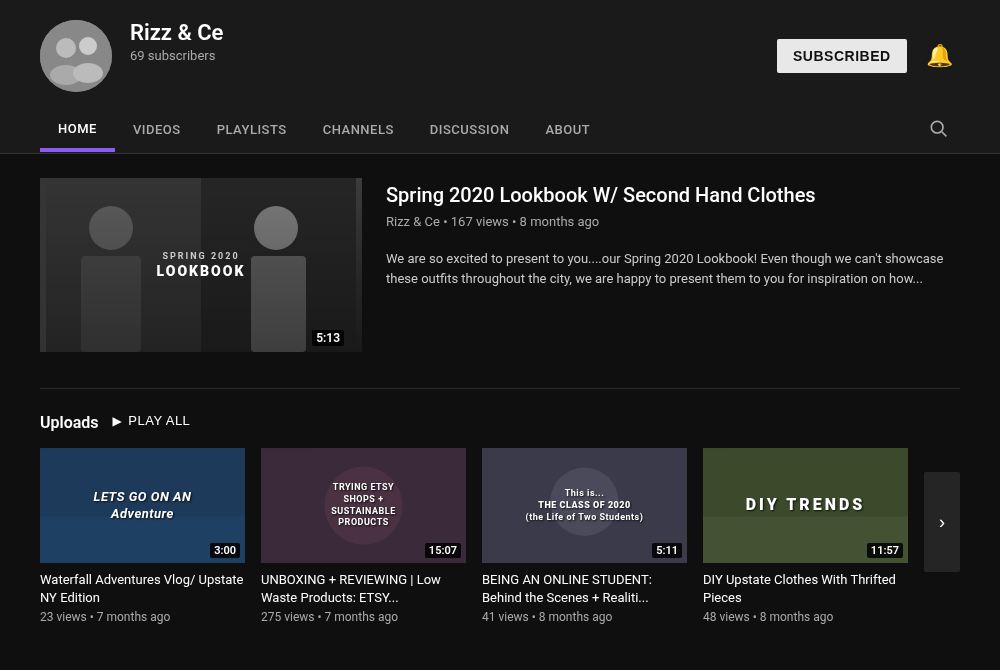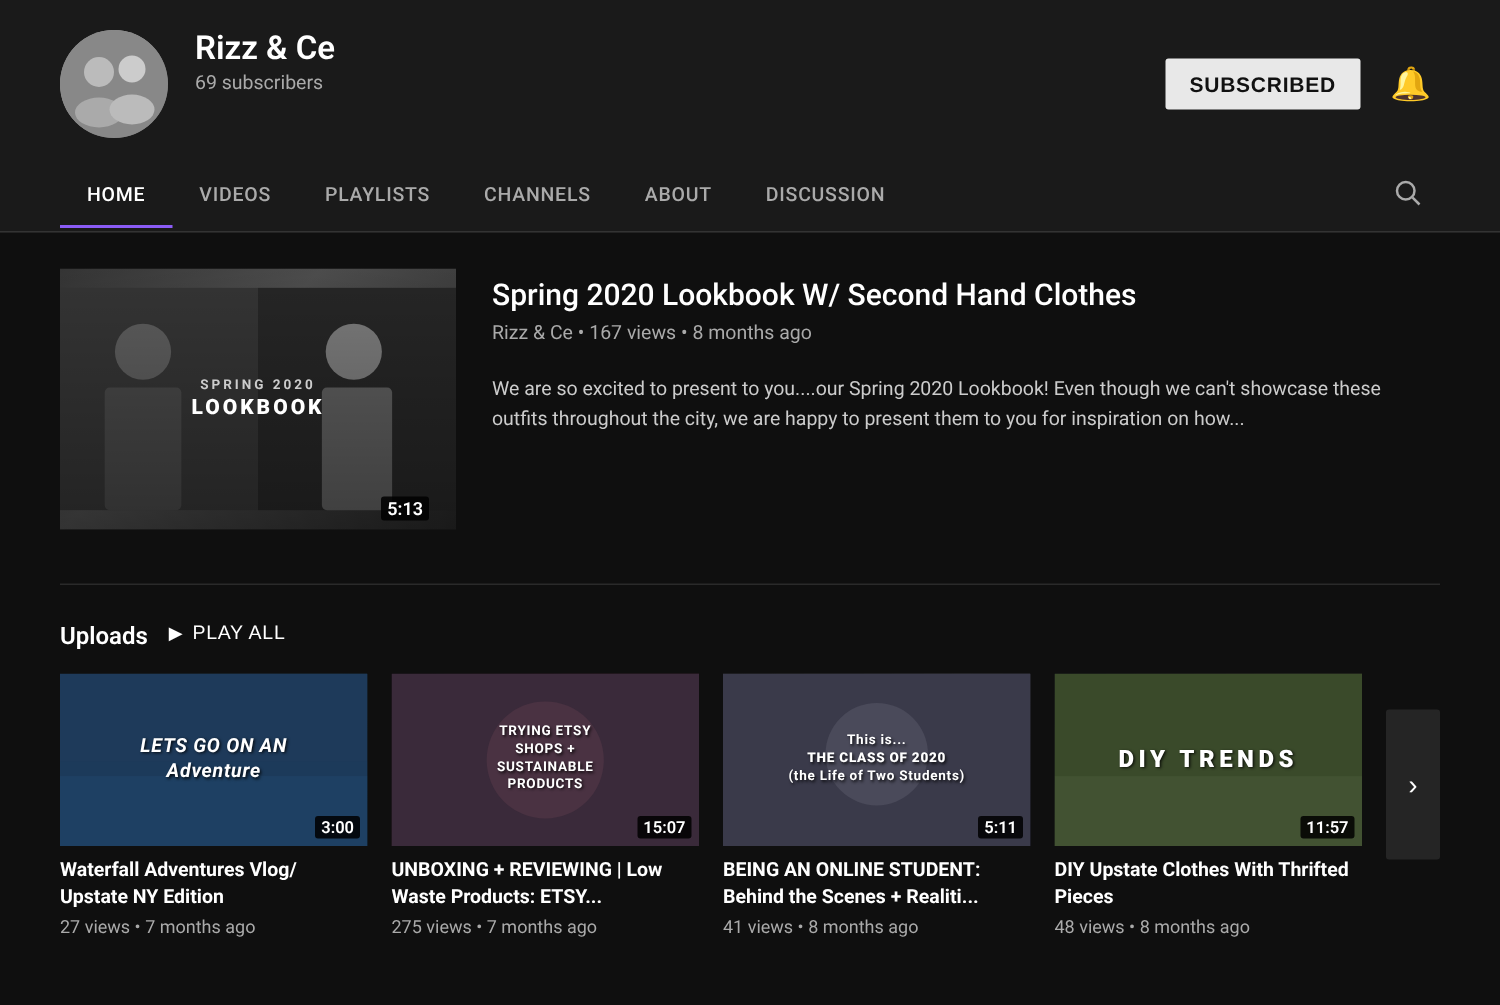--- a/index.html
+++ b/index.html
@@ -92,21 +92,21 @@
       font-size: 13px;
       font-weight: 500;
       color: #aaa;
       cursor: pointer;
       border-bottom: 2px solid transparent;
       letter-spacing: 0.5px;
       text-transform: uppercase;
     }
     .nav-tab.active {
       color: #fff;
-      border-bottom: 2px solid #8b5cf6;
+      border-bottom: 4px solid #8b5cf6;
     }
     .nav-search {
       margin-left: auto;
       background: transparent;
       border: none;
       color: #aaa;
       font-size: 20px;
       cursor: pointer;
       padding: 10px 12px;
     }
@@ -116,21 +116,21 @@
       padding: 24px 40px;
     }
 
     
     .featured-section {
       display: flex;
       gap: 24px;
       margin-bottom: 36px;
     }
     .featured-thumb {
-      width: 264px;
+      width: 322px;
       height: 174px;
       flex-shrink: 0;
       background: #a16207;
       position: relative;
       overflow: hidden;
     }
     .featured-thumb-img {
       width: 100%;
       height: 100%;
       background: linear-gradient(135deg, #3a3a3a 0%, #555 40%, #2a2a2a 100%);
@@ -302,21 +302,21 @@
       right: 5px;
       background: rgba(0,0,0,0.85);
       color: #fff;
       font-size: 11px;
       font-weight: 600;
       padding: 1px 4px;
       border-radius: 2px;
     }
     .video-title {
       font-size: 13px;
-      font-weight: 700;
+      font-weight: 400;
       color: #fff;
       margin-bottom: 4px;
       line-height: 1.35;
     }
     .video-meta {
       font-size: 12px;
       color: #aaa;
     }
 
     
@@ -371,22 +371,22 @@
       <button class="subscribe-btn">SUBSCRIBED</button>
       <button class="bell-btn">🔔</button>
     </div>
   </div>
 
   <nav class="channel-nav">
     <div class="nav-tab active">HOME</div>
     <div class="nav-tab">VIDEOS</div>
     <div class="nav-tab">PLAYLISTS</div>
     <div class="nav-tab">CHANNELS</div>
+    <div class="nav-tab">DISCUSSION</div>
     <div class="nav-tab">ABOUT</div>
-    <div class="nav-tab">DISCUSSION</div>
     <button class="nav-search">
       <svg width="20" height="20" viewBox="0 0 24 24" fill="#aaa" xmlns="http://www.w3.org/2000/svg">
         <circle cx="11" cy="11" r="7" stroke="#aaa" stroke-width="2" fill="none"></circle>
         <line x1="16.5" y1="16.5" x2="22" y2="22" stroke="#aaa" stroke-width="2"></line>
       </svg>
     </button>
   </nav>
 </div>
 
 <div class="main-content">
@@ -441,21 +441,21 @@
 
               <rect x="0" y="60" width="210" height="58" fill="#1a3a5a" opacity="0.6"></rect>
             </svg>
           </div>
           <div class="thumb-label">
             <span class="thumb-text adventure">LETS GO ON AN<br><em>Adventure</em></span>
           </div>
           <div class="video-duration">3:00</div>
         </div>
         <div class="video-title">Waterfall Adventures Vlog/ Upstate NY Edition</div>
-        <div class="video-meta">27 views • 7 months ago</div>
+        <div class="video-meta">23 views • 7 months ago</div>
       </div>
 
       <div class="video-card">
         <div class="video-thumb">
           <div class="thumb-bg thumb-bg-2">
             <svg width="100%" height="100%" viewBox="0 0 210 118" xmlns="http://www.w3.org/2000/svg">
               <rect width="210" height="118" fill="#3a2a3a"></rect>
               <circle cx="105" cy="59" r="40" fill="#5a3a4a" opacity="0.5"></circle>
             </svg>
           </div>

